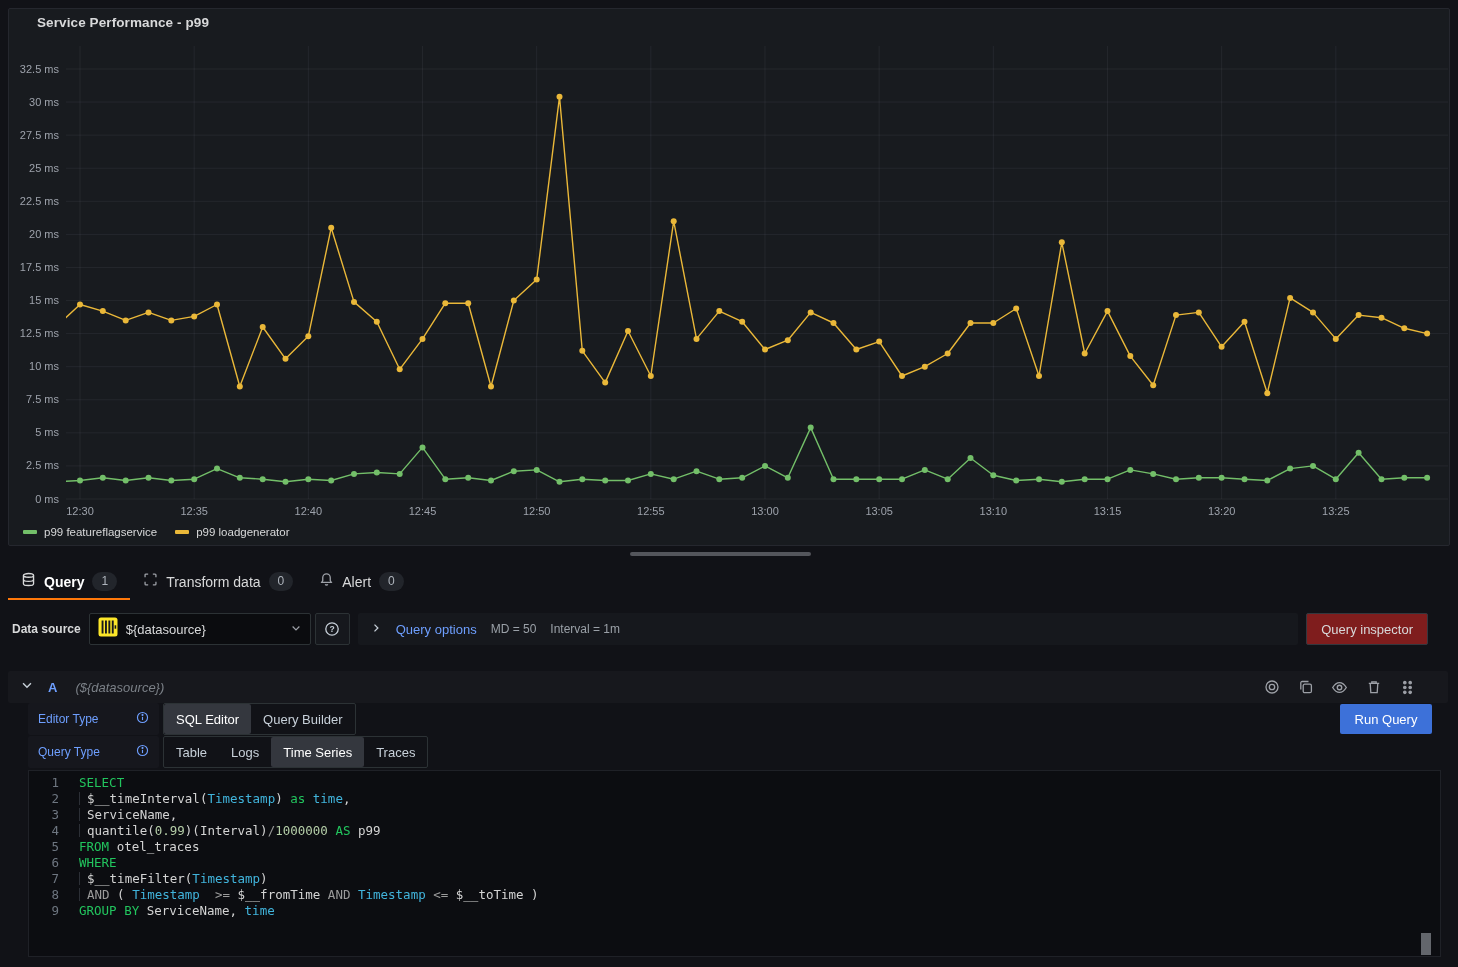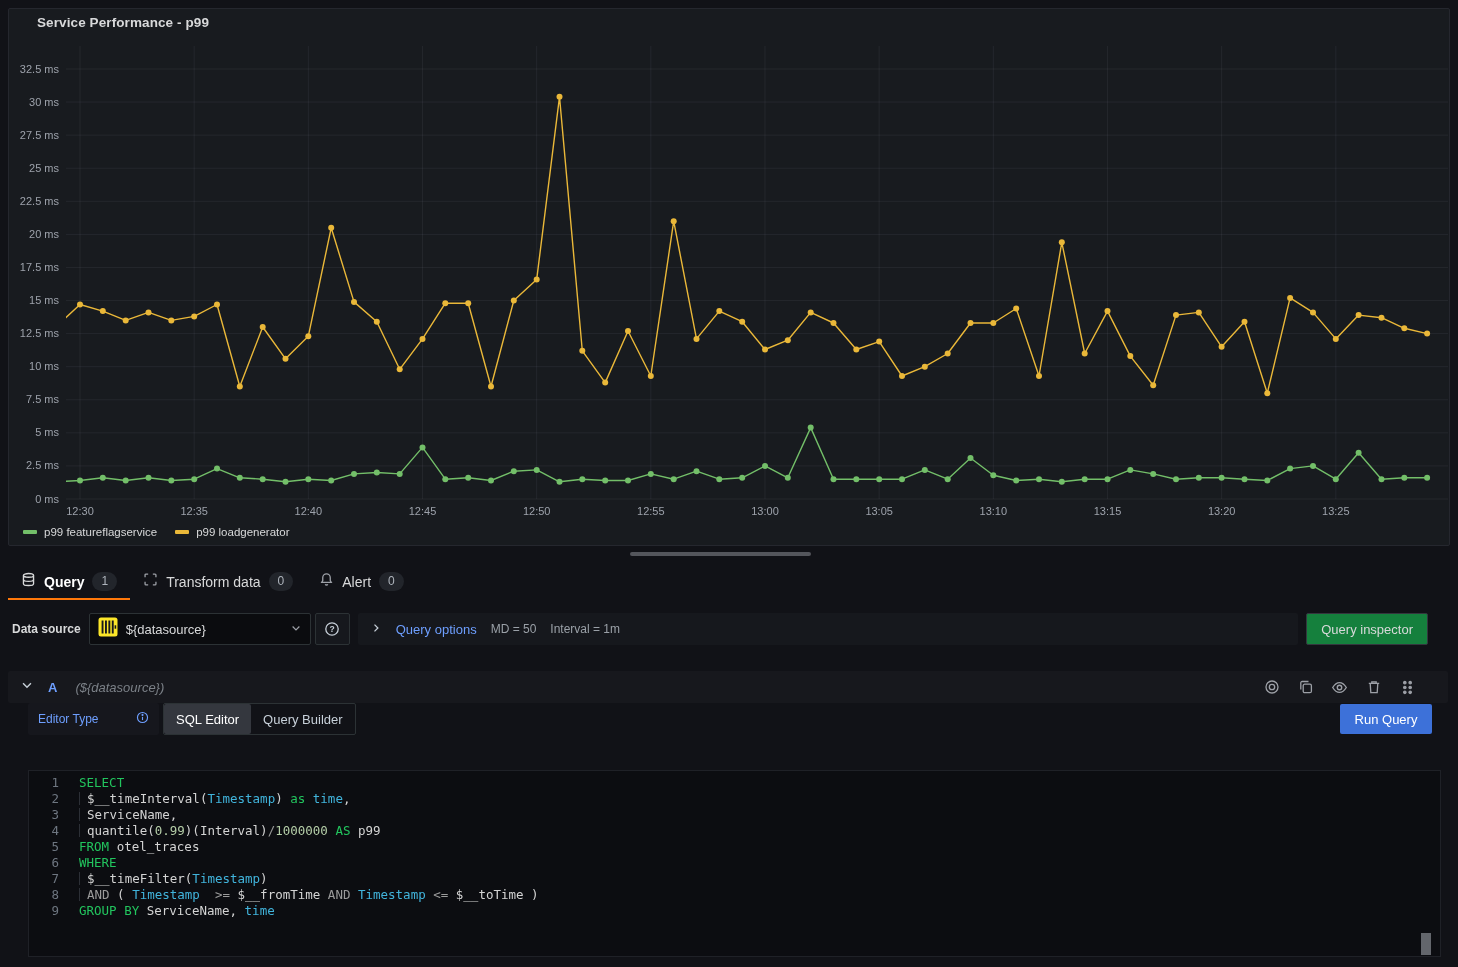--- a/index.html
+++ b/index.html
@@ -41,21 +41,21 @@
   .ds-picker { width:222px; height:32px; background:#0b0c0f; border:1px solid #2c3235;
                border-radius:2px; display:flex; align-items:center; gap:8px; padding:0 8px;
                cursor:pointer; }
   .ds-value { flex:1; font-size:13px; color:#d8d9da; white-space:nowrap; }
   .icon-btn { width:35px; height:32px; margin-left:4px; background:#16181d; border:1px solid #2c3235;
               border-radius:2px; display:flex; align-items:center; justify-content:center; cursor:pointer; }
   .qo-bar { flex:1; height:32px; margin-left:8px; margin-right:8px; background:#16181d;
             border-radius:2px; display:flex; align-items:center; gap:14px; padding:0 12px; }
   .qo-link { font-size:13px; font-weight:500; color:#6e9fff; cursor:pointer; }
   .qo-stat { font-size:12px; color:#9aa0a7; }
-  .inspector-btn { height:32px; margin-right:22px; padding:0 14px; background:#15803d;
+  .inspector-btn { height:32px; margin-right:22px; padding:0 14px; background:#7f1d1d;
                    border:1px solid #34373e; border-radius:2px; font-size:13px; color:#d8d9da;
                    font-family:inherit; cursor:pointer; }
 
   
   .qrow { position:absolute; left:8px; top:671px; width:1440px; height:32px; background:#17181d;
           border-radius:2px; display:flex; align-items:center; padding:0 12px; }
   .qrow-refid { font-size:13px; font-weight:700; color:#6e9fff; margin-left:14px; cursor:pointer; }
   .qrow-hint { font-size:13px; font-style:italic; color:#7b8087; margin-left:18px; }
   .qrow-actions { margin-left:auto; display:flex; align-items:center; gap:9px; margin-right:16px; }
   .qicon { width:25px; height:25px; display:flex; align-items:center; justify-content:center;
@@ -429,20 +429,38 @@
         </svg>
       </span>
     </div>
     <div class="radio-group" id="editor-type-group">
         <button class="rb active">SQL Editor</button>
         <button class="rb">Query Builder</button>
       </div>
   </div>
   <button class="run-btn">Run Query</button>
 
+  <div class="erow erow2">
+    <div class="field-label">
+      <span>Query Type</span>
+      <span>
+        <svg width="13" height="13" viewBox="0 0 16 16" fill="none" stroke="#6e9fff" stroke-width="1.4">
+          <circle cx="8" cy="8" r="6.2"></circle>
+            <path d="M8 7.2v4"></path>
+            <circle cx="8" cy="4.8" r="0.6" fill="#6e9fff"></circle>
+        </svg>
+      </span>
+    </div>
+    <div class="radio-group" id="query-type-group">
+        <button class="rb">Table</button>
+        <button class="rb">Logs</button>
+        <button class="rb active">Time Series</button>
+        <button class="rb">Traces</button>
+      </div>
+  </div>
 
   <div class="code-editor" id="sql-editor">
     <div class="vthumb"></div>
   <div class="cl"><span class="ln">1</span><span class="lc"><span class="tk-kw">SELECT</span></span></div>
       <div class="cl"><span class="ln">2</span><span class="lc"><span class="tk-g"></span><span class="tk-id">$__timeInterval(</span><span class="tk-ty">Timestamp</span><span class="tk-id">) </span><span class="tk-kw">as</span><span class="tk-id"> </span><span class="tk-ty">time</span><span class="tk-id">,</span></span></div>
       <div class="cl"><span class="ln">3</span><span class="lc"><span class="tk-g"></span><span class="tk-id">ServiceName,</span></span></div>
       <div class="cl"><span class="ln">4</span><span class="lc"><span class="tk-g"></span><span class="tk-id">quantile(</span><span class="tk-num">0.99</span><span class="tk-id">)(Interval)</span><span class="tk-op">/</span><span class="tk-num">1000000</span><span class="tk-id"> </span><span class="tk-kw">AS</span><span class="tk-id"> p99</span></span></div>
       <div class="cl"><span class="ln">5</span><span class="lc"><span class="tk-kw">FROM</span><span class="tk-id"> otel_traces</span></span></div>
       <div class="cl"><span class="ln">6</span><span class="lc"><span class="tk-kw">WHERE</span></span></div>
       <div class="cl"><span class="ln">7</span><span class="lc"><span class="tk-g"></span><span class="tk-id">$__timeFilter(</span><span class="tk-ty">Timestamp</span><span class="tk-id">)</span></span></div>

